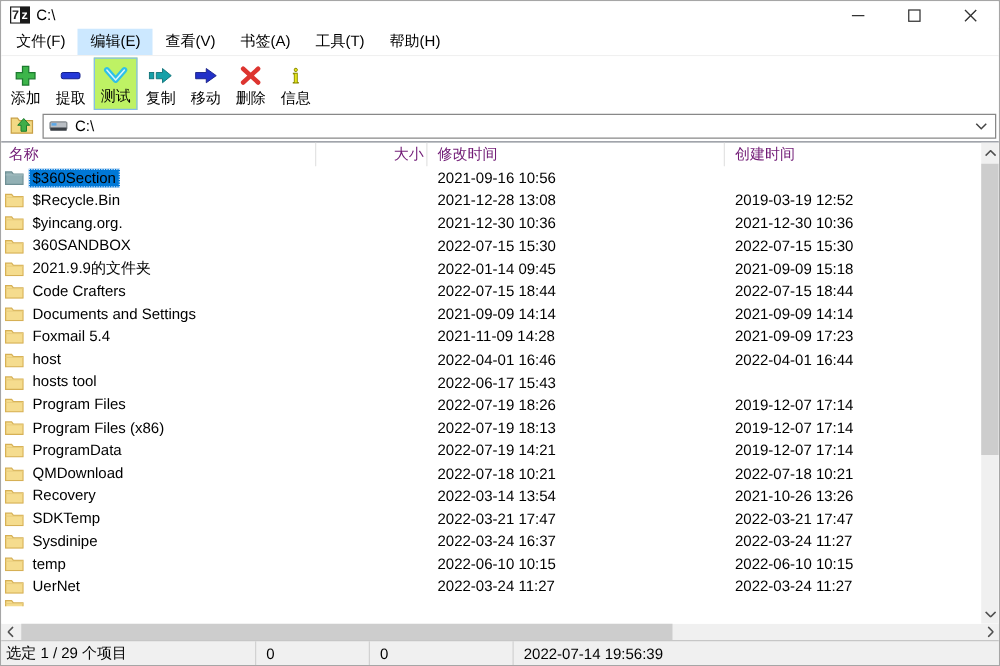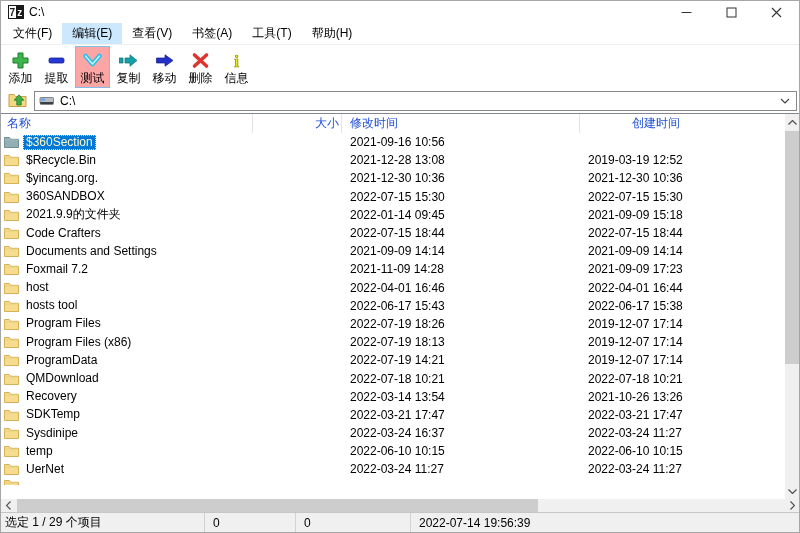--- a/index.html
+++ b/index.html
@@ -17,50 +17,50 @@
   .win-btn svg { display: block; }
 
   
   .menubar { height: 22px; display: flex; align-items: stretch; padding-left: 2px; background: #fff; flex: 0 0 auto; border-bottom: 1px solid #f0f0f0; }
   .menu-item { display: flex; align-items: center; padding: 0 10px; cursor: default; }
   .menu-item.hl { background: #cce8ff; }
 
   
   .toolbar { height: 44px; display: flex; align-items: stretch; padding: 1px 0 1px 2px; background: #fff; flex: 0 0 auto; }
   .tb-btn { width: 35px; margin-right: 1px; display: flex; flex-direction: column; align-items: center; justify-content: flex-start; padding-top: 3px; border: 1px solid transparent; }
-  .tb-btn.active { background: #fca5a5; border-color: #84bdea; }
+  .tb-btn.active { background: #bef264; border-color: #84bdea; font-family: Liberation Mono, monospace; }
   .tb-icon { height: 20px; display: flex; align-items: center; justify-content: center; }
   .tb-label { font-size: 12px; line-height: 16px; white-space: nowrap; }
 
   
   .addressbar { height: 24px; display: flex; align-items: center; padding: 1px 2px 2px 3px; background: #fff; flex: 0 0 auto; }
   .up-btn { width: 26px; height: 20px; display: flex; align-items: center; justify-content: center; margin-right: 4px; }
   .path-combo { flex: 1; height: 20px; border: 1px solid #888; background: #fff; display: flex; align-items: center; padding: 0 4px; }
   .drive-icon { display: inline-flex; margin-right: 5px; }
   .combo-arrow { margin-left: auto; display: inline-flex; padding-right: 2px; }
 
   
   .list-panel { flex: 1 1 auto; border-top: 1px solid #828790; position: relative; overflow: hidden; background: #fff; }
   .grid-cols { display: grid; grid-template-columns: 252px 89px 238px 1fr; }
-  .header-row { height: 19px; align-items: center; color: #1d4ed8; }
+  .header-row { height: 19px; align-items: center; color: #701a75; }
   .hcell { height: 100%; display: flex; align-items: center; border-right: 1px solid #e4e4e4; overflow: hidden; white-space: nowrap; }
   .hcell.name { padding-left: 6px; }
   .hcell.size { justify-content: flex-end; padding-right: 2px; }
   .hcell.date { padding-left: 8px; }
-  .hcell.created { border-right: none; margin-left: 44px; }
+  .hcell.created { border-right: none; }
 
   .rows { height: 368px; overflow: hidden; }
   .row { height: 18.2px; align-items: center; }
   .cell { overflow: hidden; white-space: nowrap; display: flex; align-items: center; height: 100%; }
   .cell.name { padding-left: 3px; }
   .cell.size { justify-content: flex-end; padding-right: 6px; }
   .cell.date { padding-left: 8px; }
   .folder-ic { width: 15px; height: 12px; flex: 0 0 auto; margin-right: 4px; display: inline-flex; }
   .fname { padding: 0 3px; line-height: 15px; }
-  .row.sel .fname { background: #0078d7; color: #fef9c3; outline: 1px dotted rgba(230,240,255,.9); outline-offset: -1px; }
+  .row.sel .fname { background: #0078d7; color: #000000; outline: 1px dotted rgba(230,240,255,.9); outline-offset: -1px; }
   .partial-row { height: 6px; overflow: hidden; display: flex; padding-left: 3px; }
 
   
   .vscroll { position: absolute; top: 0; right: 0; width: 14px; height: 100%; background: #f0f0f0; display: flex; flex-direction: column; }
   .v-arrow { height: 16px; flex: 0 0 auto; display: flex; align-items: center; justify-content: center; }
   .v-track { flex: 1; position: relative; }
   .v-thumb { position: absolute; left: 0; width: 100%; top: 1px; height: 233px; background: #cdcdcd; }
 
   
   .hscroll { height: 13px; flex: 0 0 auto; background: #f0f0f0; display: flex; align-items: stretch; }
@@ -310,21 +310,21 @@
           <div class="cell date">2021-09-09 14:14</div>
         </div>
         <div class="grid-cols row">
           <div class="cell name">
             <span class="folder-ic">
               <svg width="15" height="12" viewBox="0 0 15 12">
                 <path d="M0.5 1.5 h4.8 l1.4 1.8 h7.8 V11.5 H0.5 z" fill="#f5dc8e" stroke="#d6b055" stroke-width="1"></path>
                 <path d="M0.5 3.9 h14" stroke="#e9cd7c" stroke-width="0.8"></path>
               </svg>
             </span>
-            <span class="fname">Foxmail 7.2</span>
+            <span class="fname">Foxmail 5.4</span>
           </div>
           <div class="cell size"></div>
           <div class="cell date">2021-11-09 14:28</div>
           <div class="cell date">2021-09-09 17:23</div>
         </div>
         <div class="grid-cols row">
           <div class="cell name">
             <span class="folder-ic">
               <svg width="15" height="12" viewBox="0 0 15 12">
                 <path d="M0.5 1.5 h4.8 l1.4 1.8 h7.8 V11.5 H0.5 z" fill="#f5dc8e" stroke="#d6b055" stroke-width="1"></path>
@@ -342,21 +342,20 @@
             <span class="folder-ic">
               <svg width="15" height="12" viewBox="0 0 15 12">
                 <path d="M0.5 1.5 h4.8 l1.4 1.8 h7.8 V11.5 H0.5 z" fill="#f5dc8e" stroke="#d6b055" stroke-width="1"></path>
                 <path d="M0.5 3.9 h14" stroke="#e9cd7c" stroke-width="0.8"></path>
               </svg>
             </span>
             <span class="fname">hosts tool</span>
           </div>
           <div class="cell size"></div>
           <div class="cell date">2022-06-17 15:43</div>
-          <div class="cell date">2022-06-17 15:38</div>
         </div>
         <div class="grid-cols row">
           <div class="cell name">
             <span class="folder-ic">
               <svg width="15" height="12" viewBox="0 0 15 12">
                 <path d="M0.5 1.5 h4.8 l1.4 1.8 h7.8 V11.5 H0.5 z" fill="#f5dc8e" stroke="#d6b055" stroke-width="1"></path>
                 <path d="M0.5 3.9 h14" stroke="#e9cd7c" stroke-width="0.8"></path>
               </svg>
             </span>
             <span class="fname">Program Files</span>

